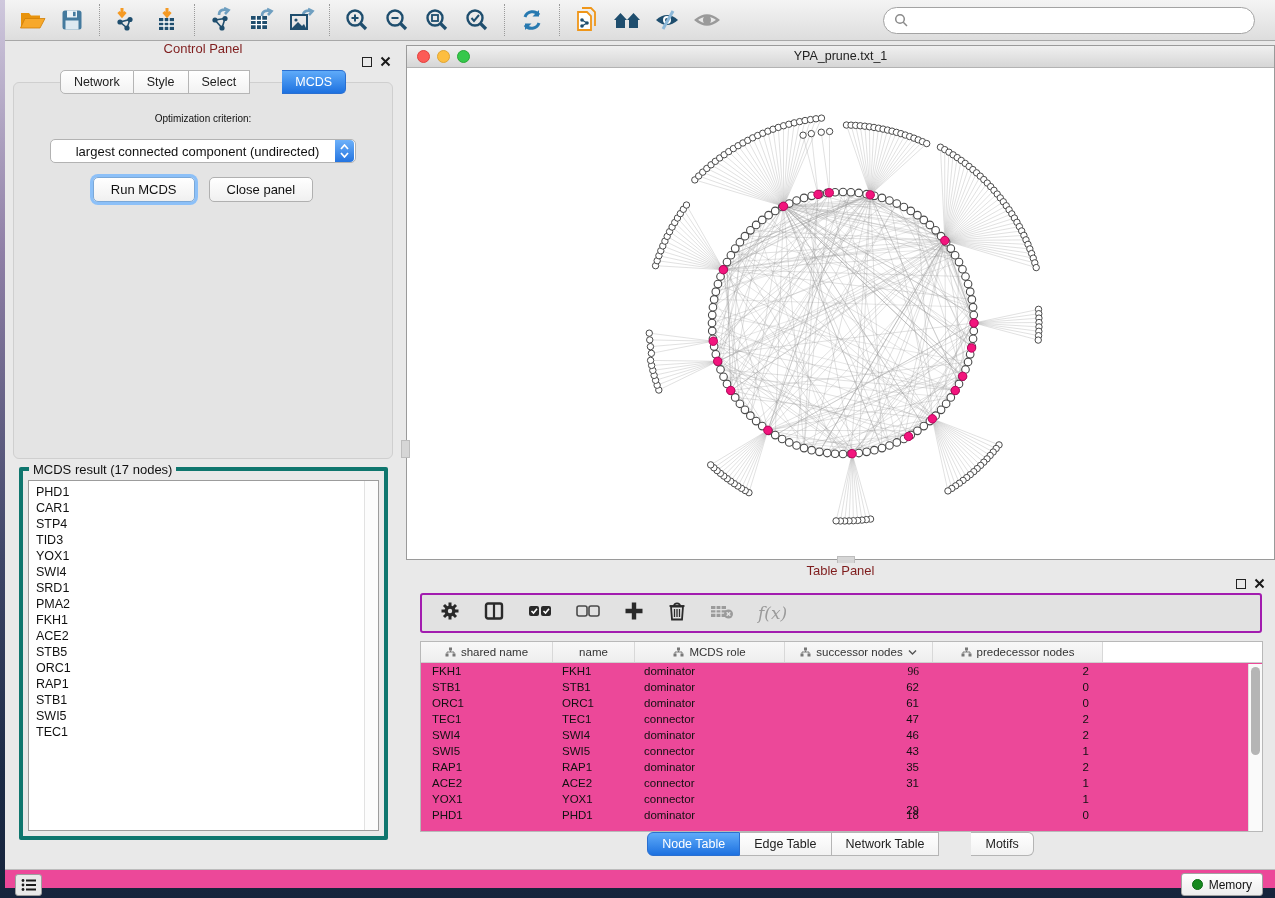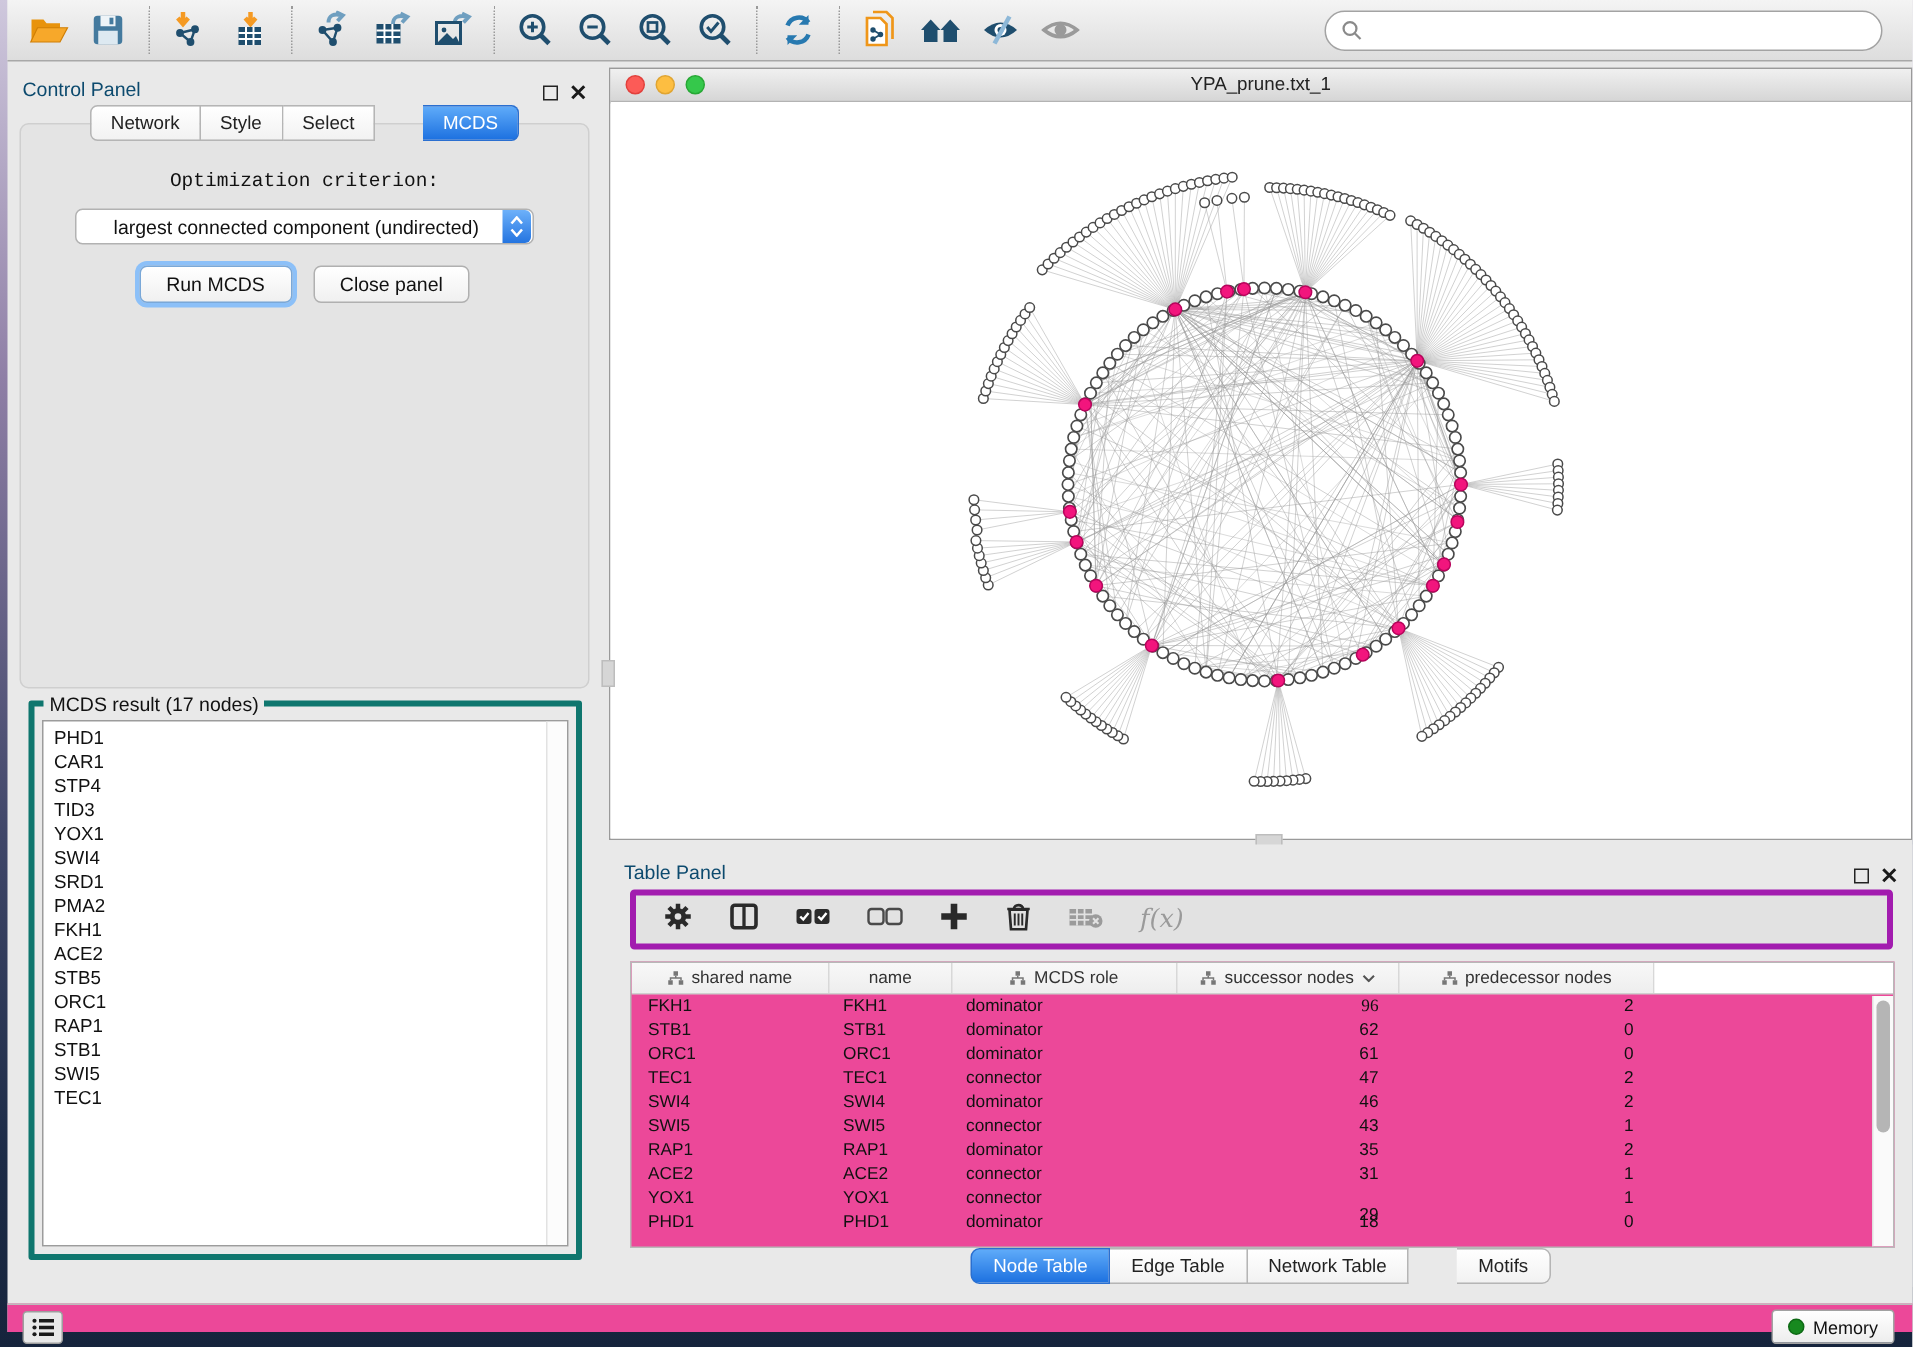--- a/index.html
+++ b/index.html
@@ -15,32 +15,32 @@
     display:flex; align-items:center; }
   .tb-group { display:flex; align-items:center; gap:10px; padding:0 12px; }
   .tb-sep { width:0; height:32px; border-left:1px dotted #9a9a9a; }
   .tb-btn { width:30px; height:30px; display:flex; align-items:center; justify-content:center; }
   .search-box { position:absolute; right:20px; top:7px; width:372px; height:27px;
     background:#fff; border:1px solid #a3a3a3; border-radius:14px; display:flex; align-items:center; padding:0 10px; }
   .search-box input { border:none; outline:none; flex:1; font-size:13px; background:transparent; font-family:"Liberation Sans",sans-serif; }
 
   
   #control-panel { position:absolute; left:0; top:41px; width:396px; bottom:30px; }
-  .panel-header { height:26px; display:flex; align-items:flex-end; padding:0 10px; font-size:13px; color:#0c4a6e; }
+  .panel-header { height:26px; display:flex; align-items:center; padding:0 10px; font-size:13px; color:#7f1d1d;flex-direction:column; }
   .panel-header .ph-btns { margin-left:auto; display:flex; align-items:center; gap:8px; }
   .float-btn { width:10px; height:10px; border:1.5px solid #222; background:transparent; display:inline-block; }
   .cp-tabs { position:absolute; top:29px; left:0; right:0; display:flex; justify-content:center; z-index:3; }
   .seg { background:linear-gradient(#ffffff,#f2f2f2); border:1px solid #b5b5b5; border-left-width:0;
     padding:4px 13px; font-size:12.5px; color:#222; cursor:default; }
   .seg:first-child { border-left-width:1px; border-radius:5px 0 0 5px; }
   .seg:last-child { border-radius:0 5px 5px 0;margin-left:32px; }
   .seg.active { background:linear-gradient(#5fabf9,#1d71e0); color:#fff; border-color:#2a6fd0; }
   .cp-body { position:absolute; top:41px; left:8px; right:8px; height:377px;
     background:#e4e4e4; border:1px solid #cfcfcf; border-radius:6px; }
-  .opt-label { position:absolute; top:30px; left:0; right:0; text-align:center; font-size:13px; color:#111;font-family:Liberation Mono, monospace; }
+  .opt-label { position:absolute; top:30px; left:0; right:0; text-align:center; font-size:10px; color:#111; }
   .dropdown { position:absolute; top:56px; left:36px; right:36px; height:24px; background:#fff;
     border:1px solid #b2b2b2; border-radius:5px; display:flex; align-items:center; }
   .dropdown .dd-value { flex:1; font-size:13px; padding-left:9px; color:#111;text-align:center; }
   .dd-stepper { width:19px; height:22px; margin-right:1px; border-radius:0 4px 4px 0;
     background:linear-gradient(#6db1fa,#2474e0); display:flex; flex-direction:column; align-items:center; justify-content:center; gap:2px; }
   .btn-row { position:absolute; top:94px; left:0; right:0; display:flex; justify-content:center; gap:14px; }
   .mac-btn { background:linear-gradient(#ffffff,#f0f0f0); border:1px solid #b0b0b0; border-radius:5px;
     padding:4px 17px; font-size:13px; color:#111; font-family:"Liberation Sans",sans-serif; }
   .focus-ring { box-shadow:0 0 0 3px #8cc0f8; border-color:#7aa8d8; }
   .result-group { position:absolute; left:14px; right:13px; top:426px; bottom:18px;
@@ -61,21 +61,21 @@
   .light.yellow { background:#fdbe41; border:1px solid #e0a532; }
   .light.green { background:#35c84b; border:1px solid #27a835; }
   .win-title { text-align:center; font-size:12.5px; line-height:21px; color:#222; }
   .win-canvas { position:absolute; left:0; right:0; top:23px; bottom:0; background:#fff; overflow:hidden; }
   .v-grip { position:absolute; left:396px; top:440px; width:9px; height:18px; background:#d6d6d6; border:1px solid #bdbdbd; }
   .h-grip { position:absolute; left:832px; top:556px; width:18px; height:9px; background:#d6d6d6; border:1px solid #bdbdbd; }
 
   
   #table-panel { position:absolute; left:401px; top:563px; right:0; bottom:30px; background:#e9e9e9; }
   .tp-toolbar { position:absolute; left:14px; right:13px; top:30px; height:40px; background:#e2e2e2;
-    border:4px solid #a21caf; border-radius:3px; display:flex; align-items:center; gap:24px; padding-left:18px; }
+    border:2px solid #a21caf; border-radius:3px; display:flex; align-items:center; gap:24px; padding-left:18px; }
   .fx-label { font-family:"DejaVu Serif", serif; font-style:italic; font-size:17px; color:#9a9a9a; }
   .tp-table { position:absolute; left:14px; right:12px; top:78px; bottom:26px; background:#ec4899; border:1px solid #b8b8b8; overflow:hidden; }
   .tp-header { display:flex; height:21px; background:linear-gradient(#f8f8f8,#eeeeee); border-bottom:1px solid #cfcfcf; }
   .th { display:flex; align-items:center; justify-content:center; gap:5px; font-size:11.5px; color:#333;
     border-right:1px solid #d8d8d8; overflow:hidden; }
   .th-fill { flex:1; border-right:none; background:#fff; }
   .tr { display:flex; height:16px; align-items:center; font-size:11.5px; color:#111; }
   .td { overflow:hidden; white-space:nowrap; }
   .tp-scroll { position:absolute; top:22px; right:0; bottom:0; width:14px; background:#fafafa; border-left:1px solid #e0e0e0; }
   .tp-thumb { position:absolute; top:3px; left:2px; width:9px; height:88px; border-radius:5px; background:#b5b5b5; }

